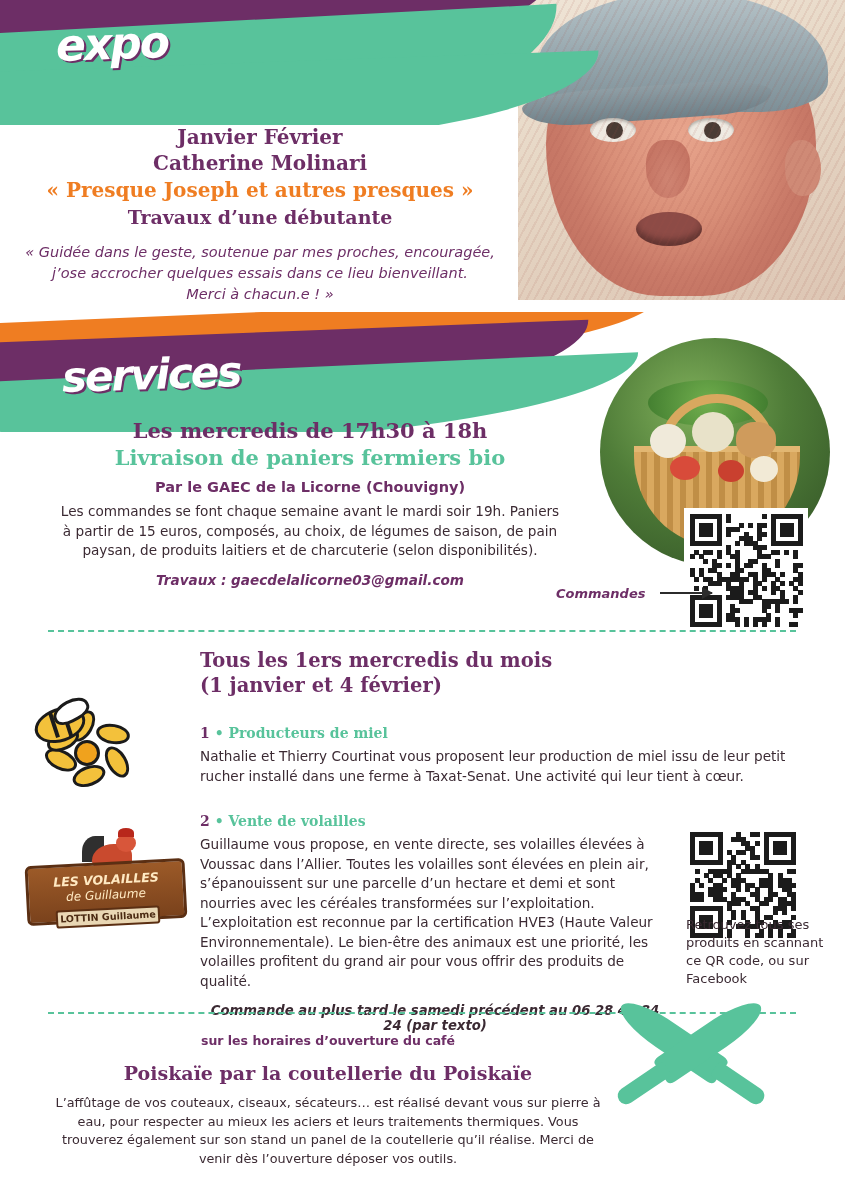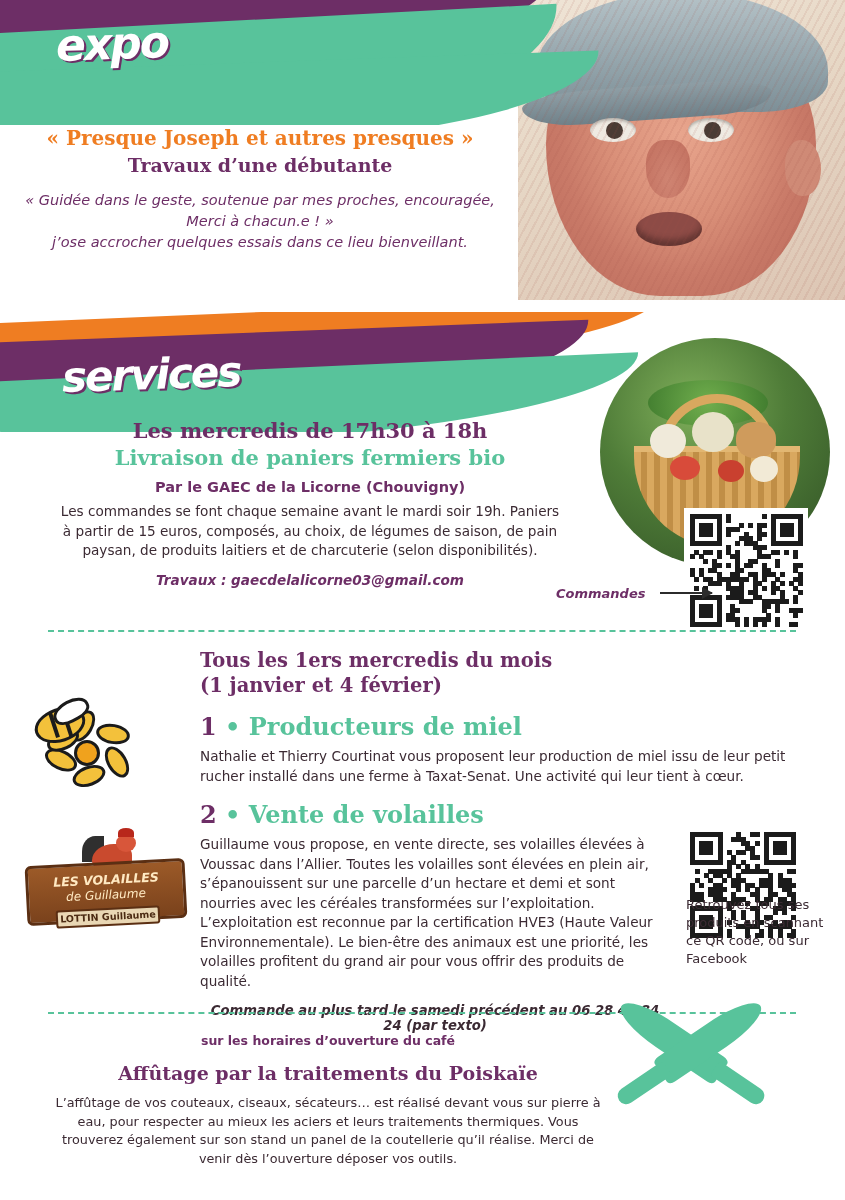--- a/index.html
+++ b/index.html
@@ -172,21 +172,21 @@
   .serv-cmd { position:absolute; left:556px; top:586px; color:#6d2e66; font-weight:bold; font-style:italic; font-size:13px; }
   .arrow { position:absolute; left:660px; top:592px; width:52px; height:2px; background:#2b2b2b; }
   .arrow:after { content:""; position:absolute; right:-1px; top:-5px; border-left:11px solid #2b2b2b; border-top:6px solid transparent; border-bottom:6px solid transparent; }
 
   
   .dash { position:absolute; left:48px; width:748px; height:0; border-top:2px dashed #58c39b; }
 
   
   .merc { position:absolute; left:200px; top:648px; width:590px; }
   .merc-h { color:#6d2e66; font-family:"DejaVu Serif", serif; font-weight:bold; font-size:19.5px; line-height:25px; }
-  .sec-title { font-family:"DejaVu Serif", serif; font-weight:bold; font-size:24px; margin-top:14px; }
+  .sec-title { font-family:"DejaVu Serif", serif; font-weight:bold; font-size:14px; margin-top:27px; }
   .sec-num { color:#6d2e66; }
   .sec-dot { color:#58c39b; }
   .sec-name { color:#58c39b; }
   .body-p { color:#3b2a33; font-size:13.6px; line-height:19.5px; margin-top:6px; }
   .bold-note { color:#3b2a33; font-size:13.2px; font-weight:bold; font-style:italic; margin-top:12px; }
   .flower-petal { position:absolute; width:34px; height:20px; background:#f3c13b; border-radius:50%; }
   .flower-center { position:absolute; left:74px; top:740px; width:26px; height:26px; background:#f0a21d; border-radius:50%; border:3px solid #1b1b1b; }
   .bee-body { position:absolute; left:40px; top:712px; width:52px; height:34px; background:#f3c13b; border:3px solid #1b1b1b; border-radius:50% 50% 50% 50%; transform:rotate(-18deg); }
   .bee-stripe { position:absolute; background:#1b1b1b; }
   .bee-wing { position:absolute; left:52px; top:700px; width:38px; height:22px; background:#fff; border:3px solid #1b1b1b; border-radius:60% 60% 50% 50%; transform:rotate(-28deg); }
@@ -240,26 +240,28 @@
   </div>
 
   <div class="expo-band">
     <div class="expo-purple"></div>
     <div class="expo-green"></div>
     <div class="expo-green2"></div>
   </div>
   <div class="expo-word">expo</div>
 
   <div class="expo-text">
+    <div class="expo-line1">Janvier Février</div>
+    <div class="expo-line2">Catherine Molinari</div>
     <div class="expo-line3">« Presque Joseph et autres presques »</div>
     <div class="expo-line4">Travaux d’une débutante</div>
     <div class="expo-quote">
       <div>« Guidée dans le geste, soutenue par mes proches, encouragée,</div>
+      <div>j’ose accrocher quelques essais dans ce lieu bienveillant.</div>
       <div>Merci à chacun.e ! »</div>
-      <div>j’ose accrocher quelques essais dans ce lieu bienveillant.</div>
     </div>
   </div>
 
   <div class="serv-band">
     <div class="serv-orange"></div>
     <div class="serv-purple"></div>
     <div class="serv-green"></div>
   </div>
   <div class="serv-word" style="position:absolute; left:62px; top:350px;">services</div>
 
@@ -883,27 +885,27 @@
       <div class="cell" style="left: 33.6522px; top: 107.391px; width: 5px; height: 5px;"></div>
       <div class="cell" style="left: 42.8696px; top: 107.391px; width: 5px; height: 5px;"></div>
       <div class="cell" style="left: 61.3043px; top: 107.391px; width: 5px; height: 5px;"></div>
       <div class="cell" style="left: 70.5217px; top: 107.391px; width: 5px; height: 5px;"></div>
       <div class="cell" style="left: 75.1304px; top: 107.391px; width: 5px; height: 5px;"></div>
       <div class="cell" style="left: 84.3478px; top: 107.391px; width: 5px; height: 5px;"></div>
       <div class="cell" style="left: 93.5652px; top: 107.391px; width: 5px; height: 5px;"></div>
       <div class="cell" style="left: 102.783px; top: 107.391px; width: 5px; height: 5px;"></div>
       <div class="cell" style="left: 107.391px; top: 107.391px; width: 5px; height: 5px;"></div>
     </div>
-  <div class="caption-qr" style="top:896px;">Retrouvez tous ses produits en scannant ce QR code, ou sur Facebook</div>
+  <div class="caption-qr" style="top:916px;">Retrouvez tous ses produits en scannant ce QR code, ou sur Facebook</div>
 
   <div class="dash" style="top:1012px;"></div>
 
   <div class="cout">
     <div class="cout-sub">sur les horaires d’ouverture du café</div>
-    <div class="cout-h2">Affûtage par la traitements du Poiskaïe</div>
+    <div class="cout-h2">Poiskaïe par la coutellerie du Poiskaïe</div>
     <div class="cout-p">L’affûtage de vos couteaux, ciseaux, sécateurs… est réalisé devant vous sur pierre à eau, pour respecter au mieux les aciers et leurs traitements thermiques.  Vous trouverez également sur son stand un panel de la coutellerie qu’il réalise. Merci de venir dès l’ouverture déposer vos outils.</div>
   </div>
 
   <div class="knives">
     <div class="knife" style="transform:rotate(34deg); transform-origin:50% 50%;">
       <div class="blade"></div>
         <div class="handle2"></div>
     </div>
     <div class="knife" style="transform:rotate(-34deg) scaleX(-1); transform-origin:50% 50%;">
       <div class="blade"></div>

